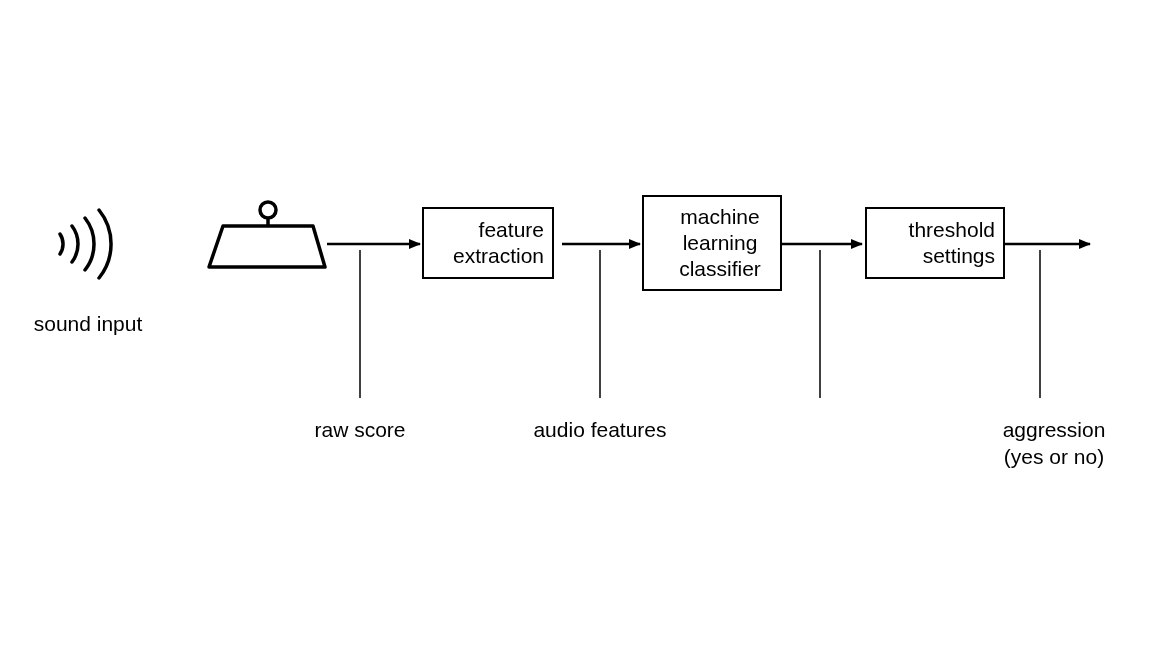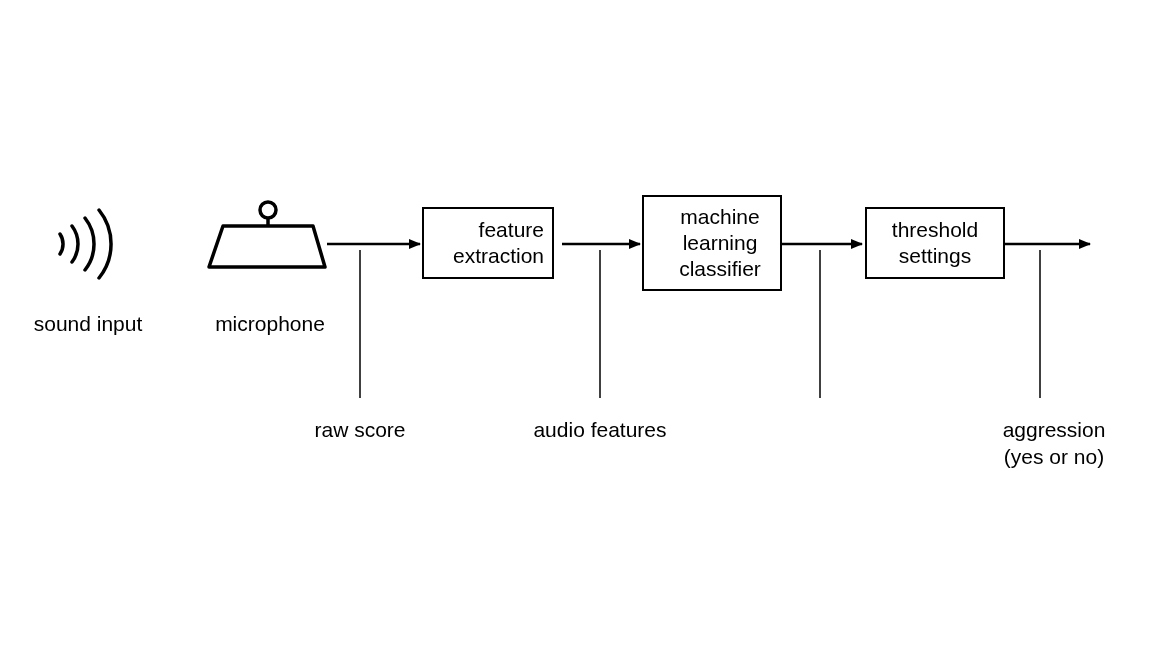--- a/index.html
+++ b/index.html
@@ -81,26 +81,25 @@
     <line x1="1040" y1="250" x2="1040" y2="398" stroke="#000" stroke-width="1.5"></line>
   </svg>
 
   <div class="box" style="left:422px; top:207px; width:132px; height:72px;text-align:right;">feature
 extraction</div>
 
   <div class="box" style="left:642px; top:195px; width:140px; height:96px;padding-left:24px;">machine
 learning
 classifier</div>
 
-  <div class="box" style="left:865px; top:207px; width:140px; height:72px;">threshold
+  <div class="box" style="left:865px; top:207px; width:140px; height:72px;text-align:right;">threshold
 settings</div>
 
   <div class="label" style="left:18px; top:310px; width:140px;">sound input</div>
 
-  <div class="label" style="left:180px; top:310px; width:180px;">microphone</div>
 
   <div class="label" style="left:290px; top:416px; width:140px;">raw score</div>
 
   <div class="label" style="left:520px; top:416px; width:160px;">audio features</div>
 
 
   <div class="label" style="left:974px; top:416px; width:160px;">aggression
 (yes or no)</div>
 
 </div>

